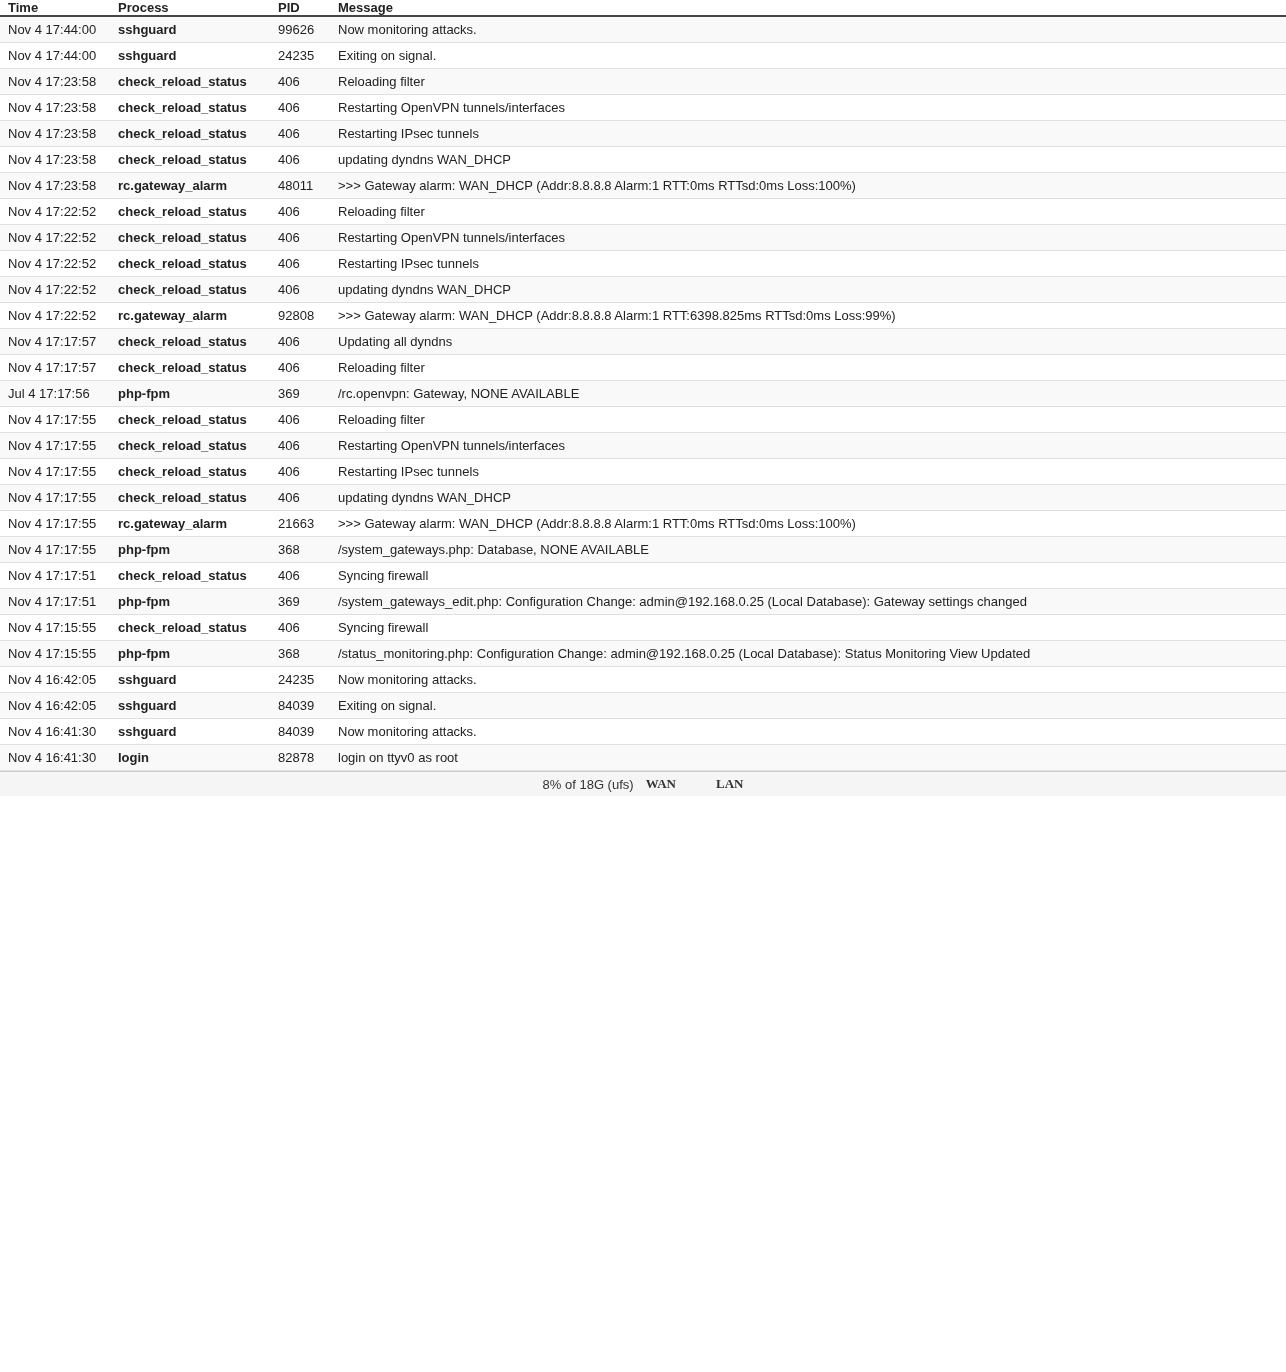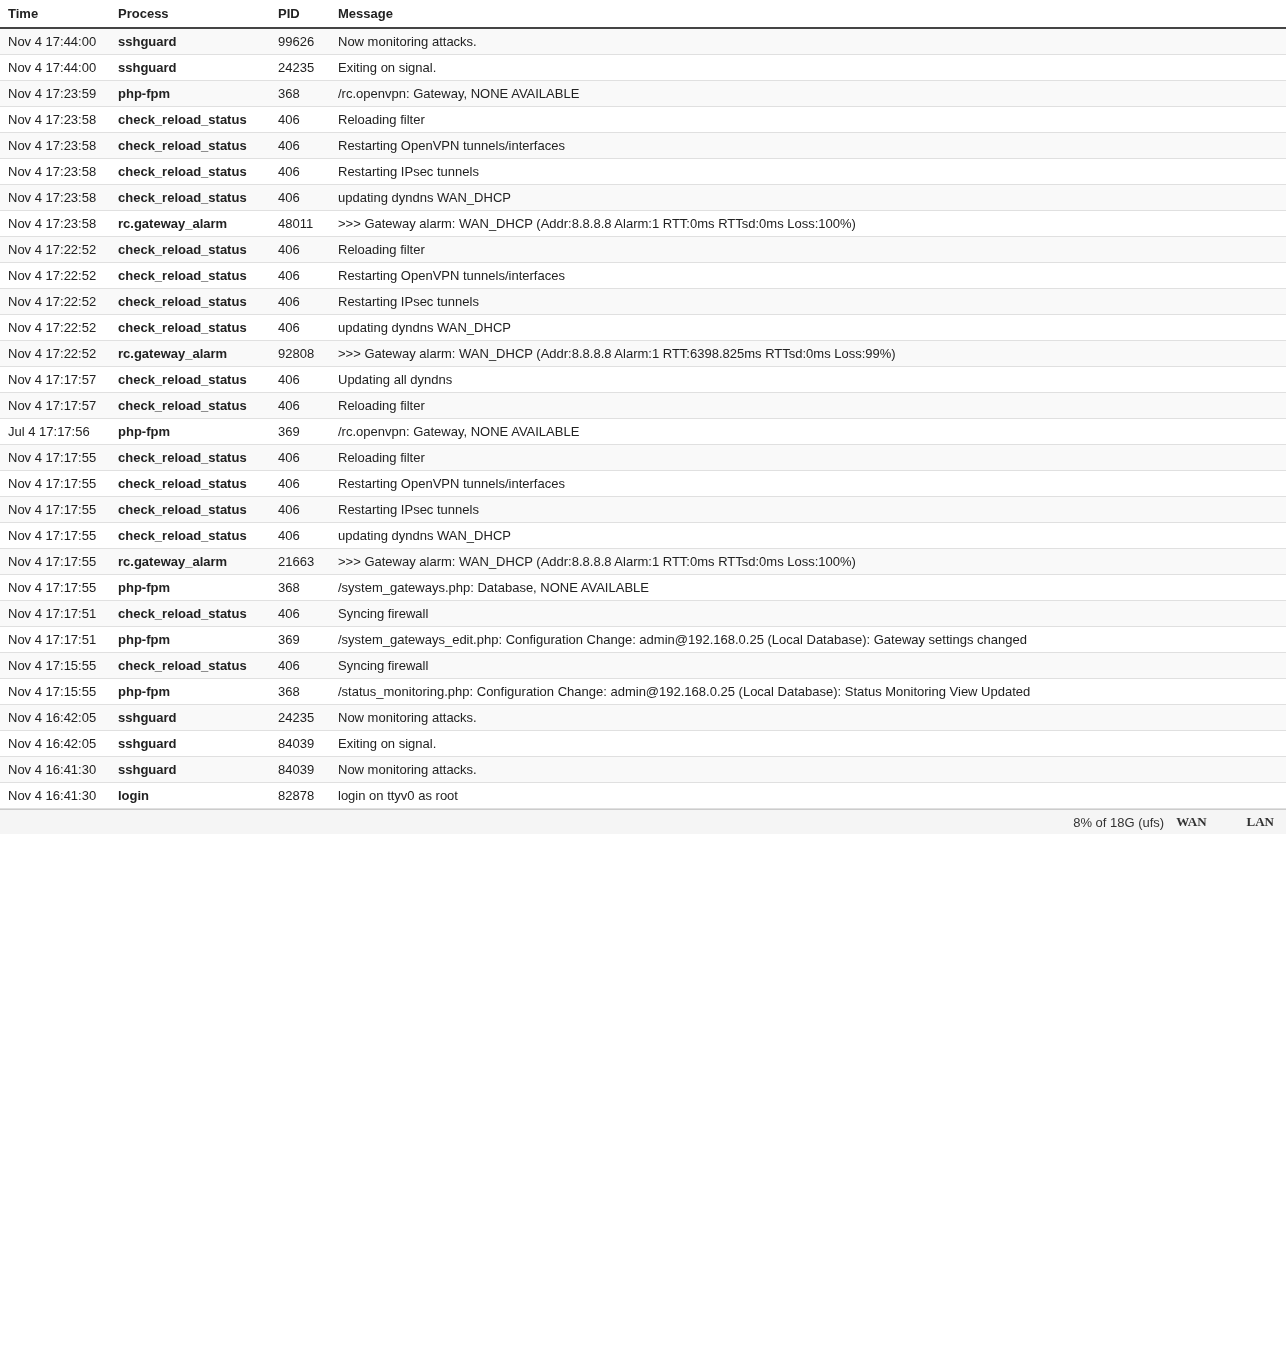--- a/index.html
+++ b/index.html
@@ -13,21 +13,21 @@
       width: 100%;
       border-collapse: collapse;
       table-layout: fixed;
     }
     .log-table thead tr {
       background: #fff;
       border-bottom: 2px solid #333;
     }
     .log-table th {
       text-align: left;
-      padding: 6px 8px;
+      padding: 0 8px;
       font-weight: bold;
       font-size: 13px;
       border-bottom: 2px solid #444;
     }
     .log-table td {
       padding: 5px 8px;
       vertical-align: top;
       border-bottom: 1px solid #e0e0e0;
       white-space: nowrap;
       overflow: hidden;
@@ -38,21 +38,21 @@
     }
     .log-table tr:nth-child(even) td {
       background-color: #ffffff;
     }
     .col-time { width: 110px; }
     .col-process { width: 160px; font-weight: bold; }
     .col-pid { width: 60px; }
     .col-message { width: auto; }
     .bottom-bar {
       display: flex;
-      justify-content: flex-end;
+      justify-content: center;
       align-items: center;
       background: #f5f5f5;
       border-top: 1px solid #ccc;
       padding: 4px 12px;
       font-size: 13px;
       gap: 12px;
     }
     .bottom-bar .disk-info {
       color: #333;
     }
@@ -90,26 +90,20 @@
           <td class="col-pid">99626</td>
           <td class="col-message">Now monitoring attacks.</td>
         </tr>
         <tr>
           <td class="col-time">Nov 4 17:44:00</td>
           <td class="col-process">sshguard</td>
           <td class="col-pid">24235</td>
           <td class="col-message">Exiting on signal.</td>
         </tr>
         <tr>
-          <td class="col-time">Nov 4 17:23:59</td>
-          <td class="col-process">php-fpm</td>
-          <td class="col-pid">368</td>
-          <td class="col-message">/rc.openvpn: Gateway, NONE AVAILABLE</td>
-        </tr>
-        <tr>
           <td class="col-time">Nov 4 17:23:58</td>
           <td class="col-process">check_reload_status</td>
           <td class="col-pid">406</td>
           <td class="col-message">Reloading filter</td>
         </tr>
         <tr>
           <td class="col-time">Nov 4 17:23:58</td>
           <td class="col-process">check_reload_status</td>
           <td class="col-pid">406</td>
           <td class="col-message">Restarting OpenVPN tunnels/interfaces</td>

